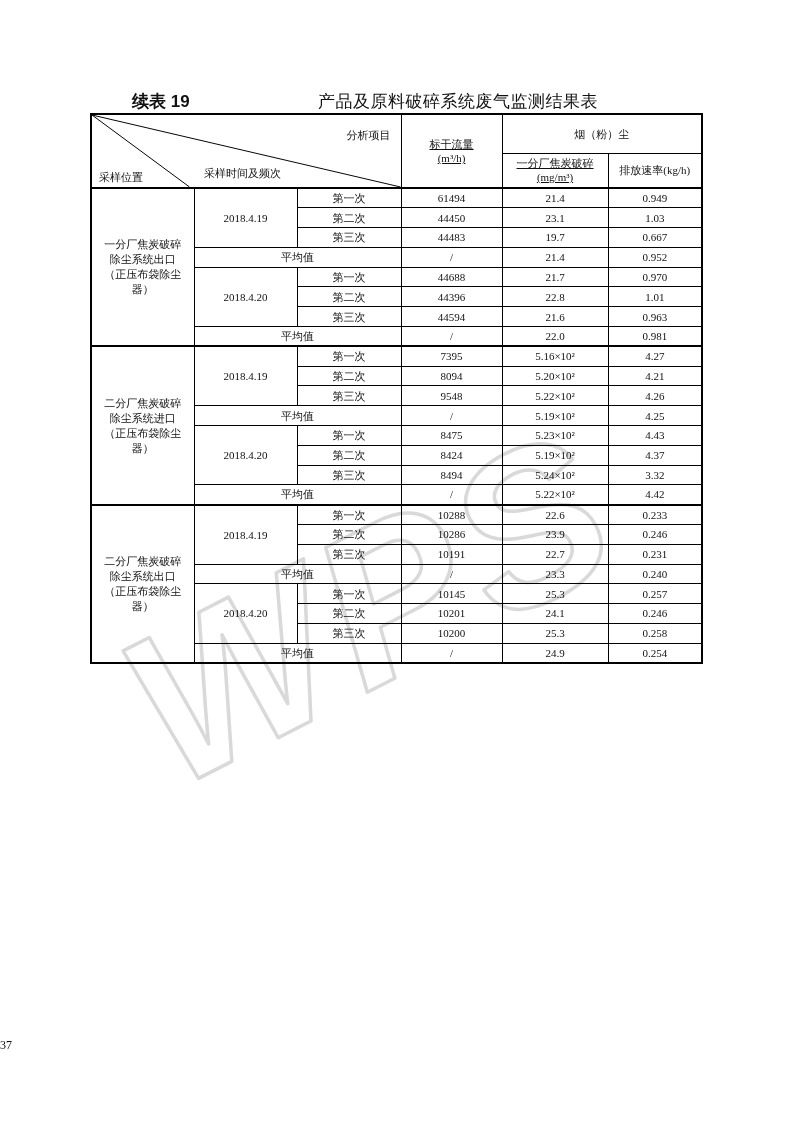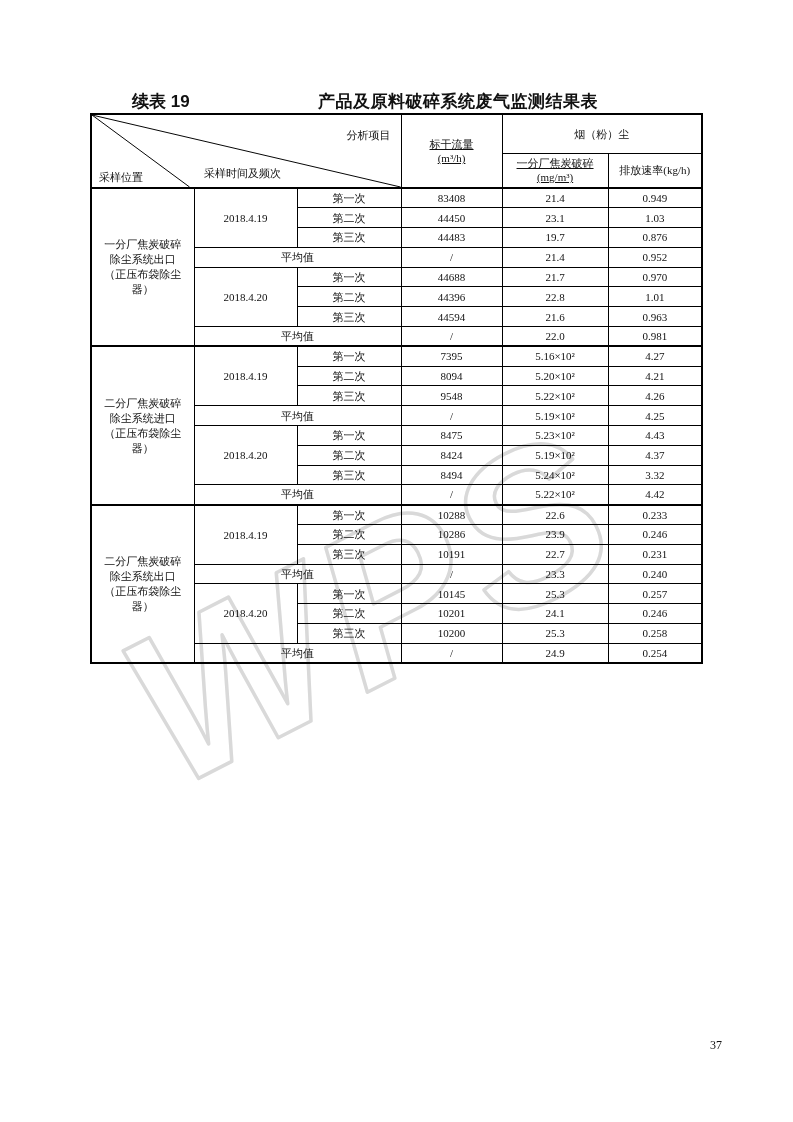--- a/index.html
+++ b/index.html
@@ -5,21 +5,21 @@
   html,body{margin:0;padding:0;}
   body{
     width:793px;height:1122px;background:#ffffff;position:relative;
     font-family:"Liberation Serif","DejaVu Serif",serif;color:#111;
     overflow:hidden;
   }
   
   .heading{position:absolute;top:90px;left:0;width:793px;height:20px;z-index:3;}
   .caption{position:absolute;left:132px;top:0;font-weight:bold;font-size:17px;
     font-family:"Liberation Sans","DejaVu Sans",sans-serif;white-space:nowrap;}
-  .doc-title{position:absolute;left:318px;top:0;font-weight:bold;font-size:17px;
+  .doc-title{position:absolute;left:318px;top:0;font-weight:normal;font-size:17px;
     font-family:"Liberation Sans","DejaVu Sans",sans-serif;letter-spacing:0.5px;white-space:nowrap;}
 
   
   .watermark{position:absolute;left:70px;top:350px;z-index:1;overflow:visible;}
   .watermark text{
     font-family:"Liberation Sans","DejaVu Sans",sans-serif;
     font-style:italic;font-weight:bold;font-size:215px;letter-spacing:8px;
     fill:none;stroke:#d9d9d9;stroke-width:3.5;stroke-linejoin:round;
   }
 
@@ -43,21 +43,21 @@
   td.corner-cell{position:relative;padding:4px;}
   .corner-svg{position:absolute;left:0;top:0;width:100%;height:100%;display:block;}
   .corner-svg line{stroke:#000;stroke-width:1;}
   .lbl-analysis{position:absolute;top:13px;right:10px;}
   .lbl-loc{position:absolute;bottom:3px;left:7px;}
   .lbl-time{position:absolute;bottom:7px;left:112px;}
 
   td.loc-cell div{line-height:15px;}
   .hdr2line div{line-height:14px;text-decoration:underline;}
 
-  .page-num{position:absolute;top:1038px;left:0;width:722px;text-align:right;
+  .page-num{position:absolute;top:1038px;left:0;width:722px;text-align:left;
     font-size:12px;z-index:3;}
 </style>
 </head>
 <body>
 
 <svg class="watermark" width="620" height="380" viewBox="0 0 620 380">
   <text x="15" y="320" transform="rotate(-27 310 190)">WPS</text>
 </svg>
 
 <div class="heading">
@@ -102,35 +102,35 @@
 
   <tr class="body-row group-start">
     <td class="loc-cell" rowspan="8">
       <div>一分厂焦炭破碎</div>
       <div>除尘系统出口</div>
       <div>（正压布袋除尘</div>
       <div>器）</div>
     </td>
     <td rowspan="3">2018.4.19</td>
     <td>第一次</td>
-    <td>83408</td>
+    <td>61494</td>
     <td>21.4</td>
     <td>0.949</td>
   </tr>
   <tr class="body-row">
     <td>第二次</td>
     <td>44450</td>
     <td>23.1</td>
     <td>1.03</td>
   </tr>
   <tr class="body-row">
     <td>第三次</td>
     <td>44483</td>
     <td>19.7</td>
-    <td>0.876</td>
+    <td>0.667</td>
   </tr>
   <tr class="body-row">
     <td colspan="2">平均值</td>
     <td>/</td>
     <td>21.4</td>
     <td>0.952</td>
   </tr>
   <tr class="body-row">
     <td rowspan="3">2018.4.20</td>
     <td>第一次</td>

